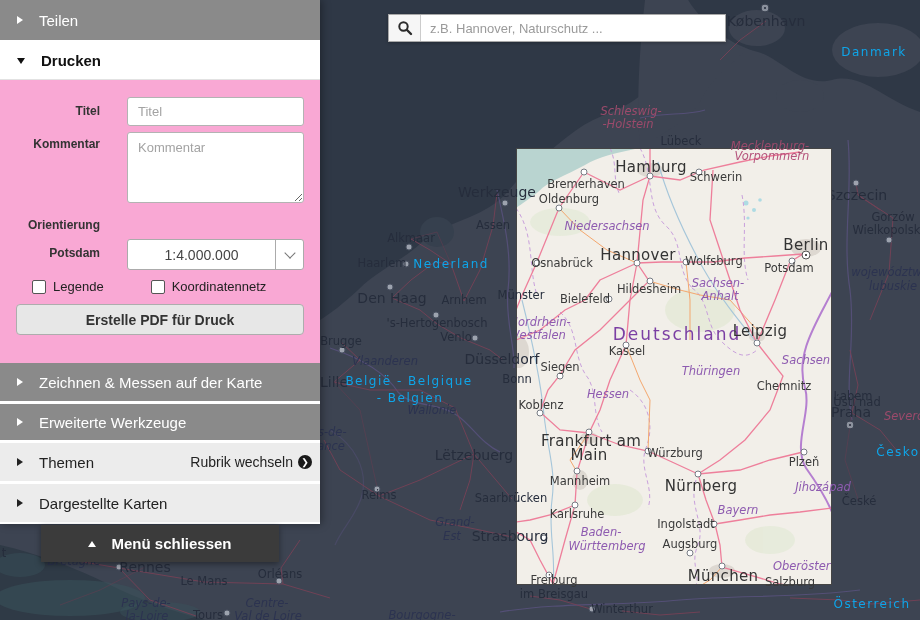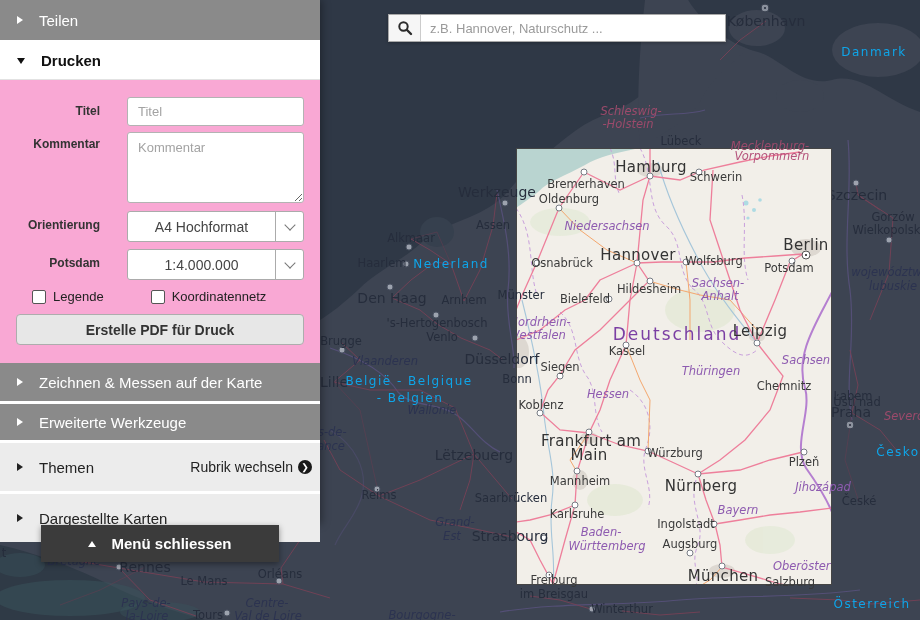--- a/index.html
+++ b/index.html
@@ -48,21 +48,21 @@
   .searchbar input::placeholder{color:#9a9a9a;}
 
   
   .sidebar{position:absolute;left:0;top:0;width:320px;height:524px;background:#fff;
       z-index:20;box-shadow:2px 0 8px rgba(0,0,0,.35);}
   .shead{display:flex;align-items:center;padding-left:17px;box-sizing:border-box;cursor:pointer;}
   .shead .shead-label{margin-left:16px;font-size:15px;}
   .shead.gray{background:#8a8a8a;color:#fff;height:38px;margin-bottom:3px;}
   .shead.gray.first{height:40px;margin-bottom:2px;}
   .shead.gray.mid{height:36px;}
-  .shead.light{background:#ececec;color:#222;height:48px;margin-bottom:3px;}
+  .shead.light{background:#ececec;color:#222;height:38px;margin-bottom:3px;}
   .shead.open{background:#fff;color:#111;height:38px;border-bottom:1px solid #e2e2e2;margin-bottom:0;}
   .shead.open .shead-label{font-weight:bold;}
   .tri-r{width:0;height:0;border-top:4.5px solid transparent;border-bottom:4.5px solid transparent;
       border-left:6px solid currentColor;}
   .tri-d{width:0;height:0;border-left:4.5px solid transparent;border-right:4.5px solid transparent;
       border-top:6px solid currentColor;}
   .tri-u{width:0;height:0;border-left:4.5px solid transparent;border-right:4.5px solid transparent;
       border-bottom:6px solid #fff;}
   .spacer{flex:1;}
   .rubrik{display:flex;align-items:center;margin-right:8px;font-size:14px;color:#222;cursor:pointer;}
@@ -177,21 +177,21 @@
       <span class="lbl dc" style="left: 874px; top: 52px;">Danmark</span>
       <span class="lbl dp" style="left: 631px; top: 112px;">Schleswig-</span>
       <span class="lbl dp" style="left: 628px; top: 125px;">-Holstein</span>
       <span class="lbl d1" style="left: 493px; top: 226px;">Assen</span>
       <span class="lbl d1" style="left: 411px; top: 239px;">Alkmaar</span>
       <span class="lbl d1" style="left: 382px; top: 264px;">Haarlem</span>
       <span class="lbl dc" style="left: 451px; top: 264px;">Nederland</span>
       <span class="lbl d2" style="left: 392px; top: 298px;">Den Haag</span>
       <span class="lbl d1" style="left: 464px; top: 301px;">Arnhem</span>
       <span class="lbl d1" style="left: 437px; top: 324px;">'s-Hertogenbosch</span>
-      <span class="lbl d1" style="left: 442px; top: 338px;">Venlo</span>
+      <span class="lbl d1" style="left: 456px; top: 338px;">Venlo</span>
       <span class="lbl d1" style="left: 341px; top: 342px;">Brugge</span>
       <span class="lbl dr" style="left: 385px; top: 362px;">Vlaanderen</span>
       <span class="lbl d2" style="left: 334px; top: 382px;">Lille</span>
       <span class="lbl dc" style="left: 409px; top: 381px;">België - Belgique</span>
       <span class="lbl dc" style="left: 410px; top: 398px;">- Belgien</span>
       <span class="lbl dr" style="left: 432px; top: 411px;">Wallonie</span>
       <span class="lbl dr" style="left: 330px; top: 433px;">ts-de-</span>
       <span class="lbl dr" style="left: 331px; top: 447px;">ance</span>
       <span class="lbl d2" style="left: 474px; top: 455px;">Lëtzebuerg</span>
       <span class="lbl d1" style="left: 379px; top: 496px;">Reims</span>
@@ -402,26 +402,20 @@
     <div class="frow">
       <label class="flabel">Titel</label>
       <input class="finput" placeholder="Titel" style="">
     </div>
     <div class="frow ta mt6">
       <label class="flabel">Kommentar</label>
       <textarea class="ftext" placeholder="Kommentar" style=""></textarea>
     </div>
     <div class="frow mt8">
       <label class="flabel">Orientierung</label>
-      <div class="fsel">
-        <span class="fsel-val">A4 Hochformat</span>
-        <span class="fsel-btn">
-            <i class="chev"></i>
-          </span>
-      </div>
     </div>
     <div class="frow mt7">
       <label class="flabel">Potsdam</label>
       <div class="fsel">
         <span class="fsel-val">1:4.000.000</span>
         <span class="fsel-btn">
             <i class="chev"></i>
           </span>
       </div>
     </div>

